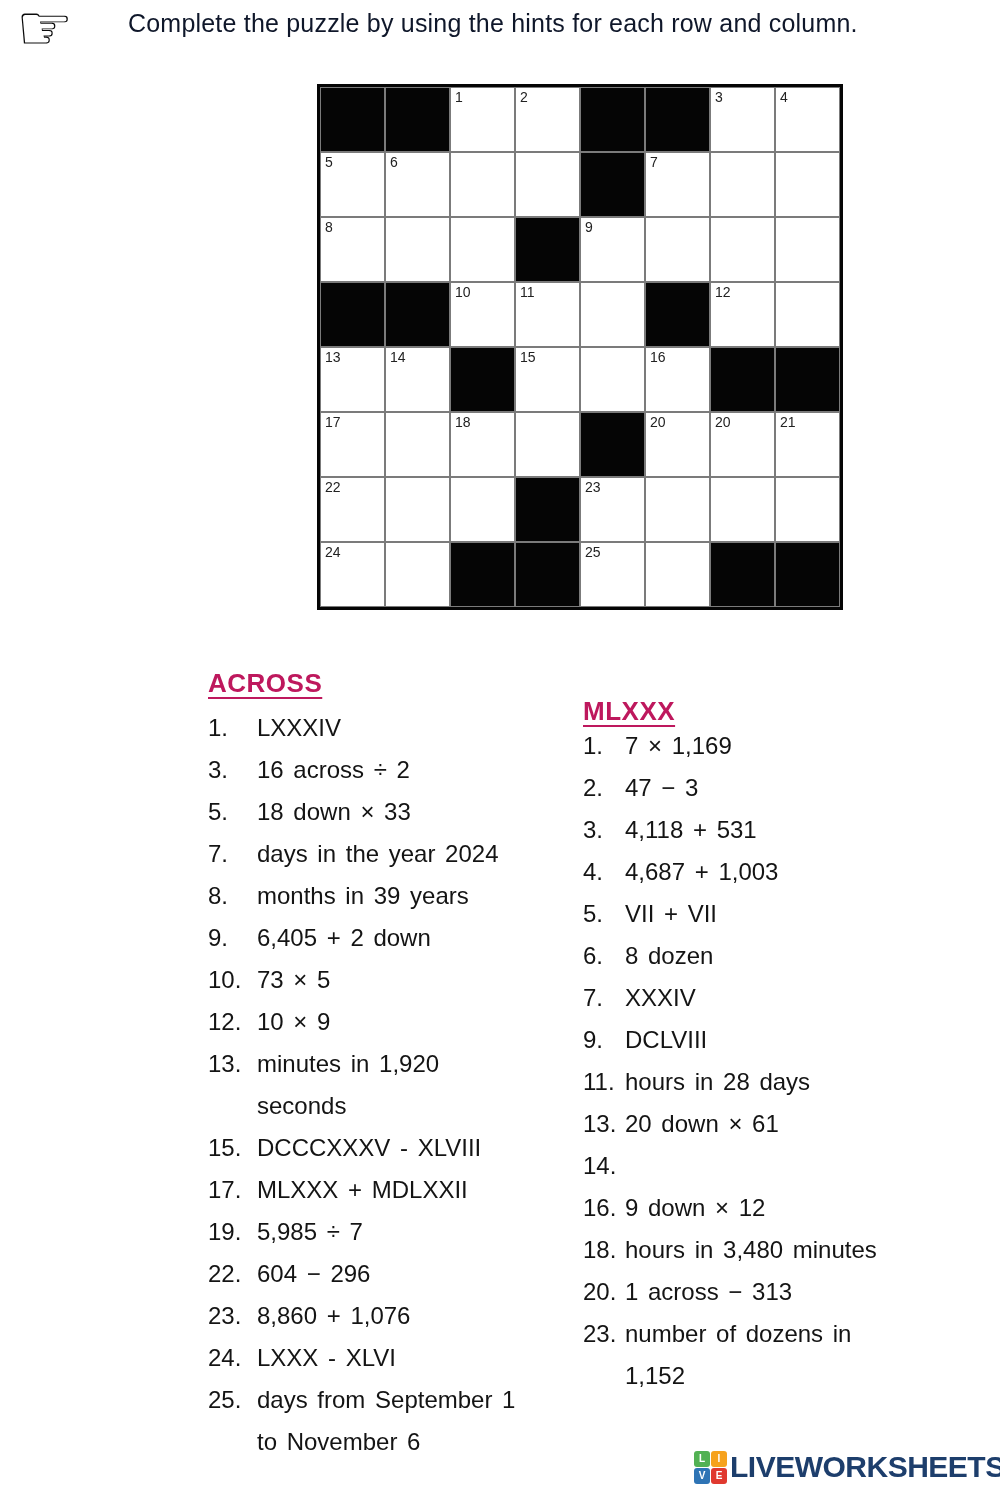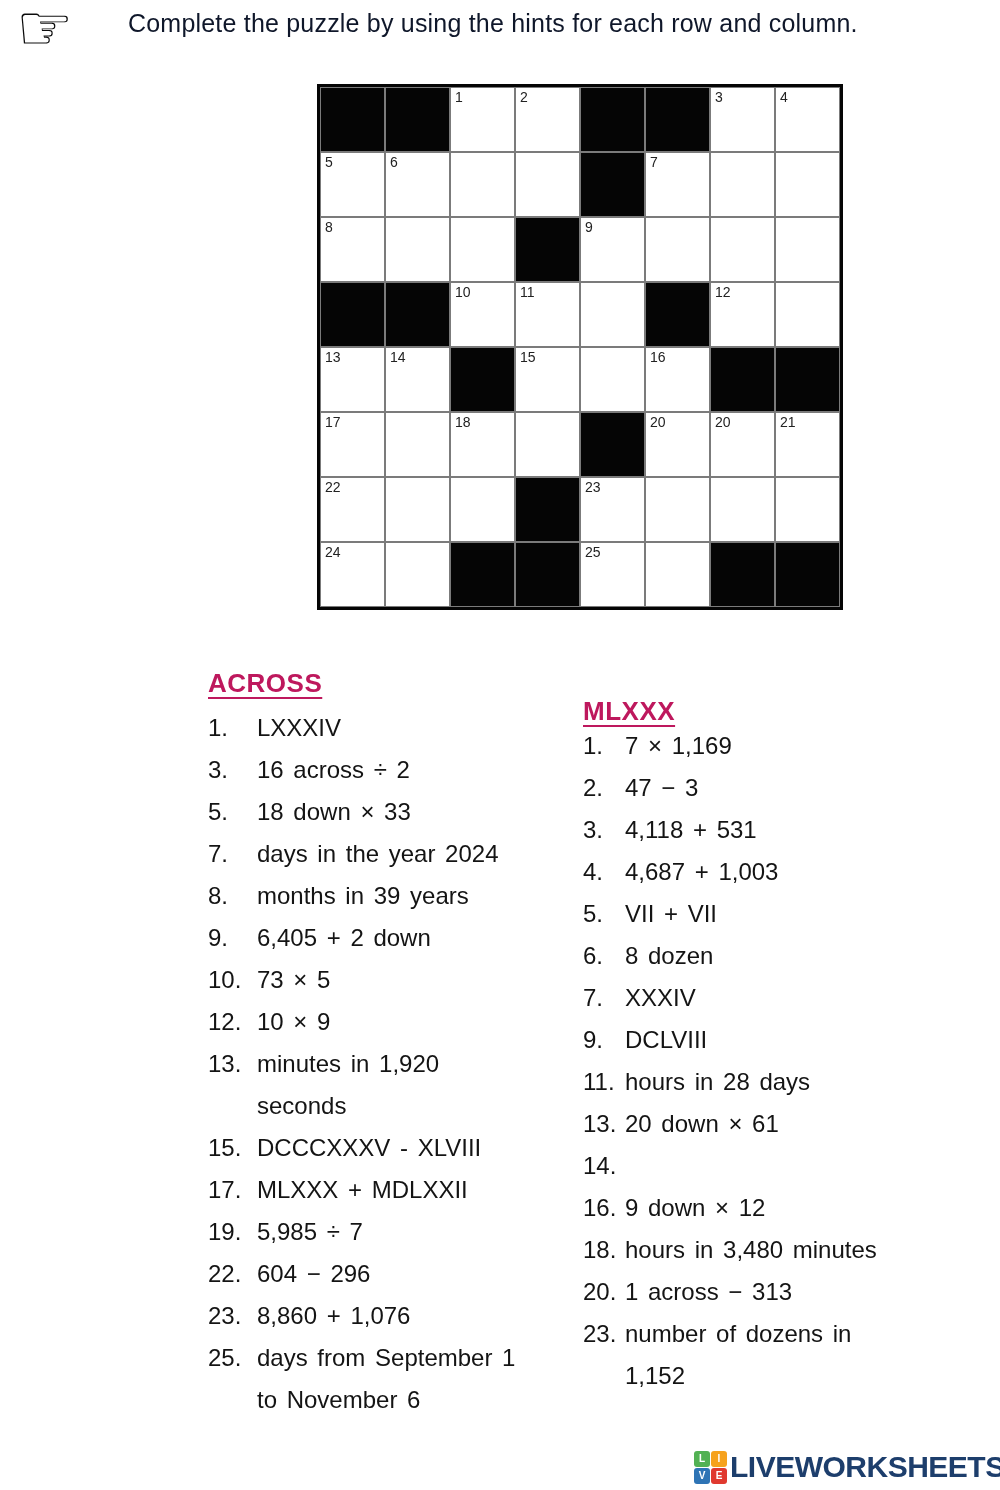--- a/index.html
+++ b/index.html
@@ -180,20 +180,21 @@
     <div class="clue-line"><span class="clue-num">9.</span><span class="clue-text">6,405 + 2 down</span></div>
     <div class="clue-line"><span class="clue-num">10.</span><span class="clue-text">73 × 5</span></div>
     <div class="clue-line"><span class="clue-num">12.</span><span class="clue-text">10 × 9</span></div>
     <div class="clue-line"><span class="clue-num">13.</span><span class="clue-text">minutes in 1,920</span></div>
     <div class="clue-line"><span class="clue-num"></span><span class="clue-text">seconds</span></div>
     <div class="clue-line"><span class="clue-num">15.</span><span class="clue-text">DCCCXXXV - XLVIII</span></div>
     <div class="clue-line"><span class="clue-num">17.</span><span class="clue-text">MLXXX + MDLXXII</span></div>
     <div class="clue-line"><span class="clue-num">19.</span><span class="clue-text">5,985 ÷ 7</span></div>
     <div class="clue-line"><span class="clue-num">22.</span><span class="clue-text">604 − 296</span></div>
     <div class="clue-line"><span class="clue-num">23.</span><span class="clue-text">8,860 + 1,076</span></div>
+    <div class="clue-line"><span class="clue-num">24.</span><span class="clue-text">LXXX - XLVI</span></div>
     <div class="clue-line"><span class="clue-num">25.</span><span class="clue-text">days from September 1</span></div>
     <div class="clue-line"><span class="clue-num"></span><span class="clue-text">to November 6</span></div>
   </div>
 
 <div class="sec-title down-title">MLXXX</div>
 <div class="clues down-clues">
     <div class="clue-line"><span class="clue-num">1.</span><span class="clue-text">7 × 1,169</span></div>
     <div class="clue-line"><span class="clue-num">2.</span><span class="clue-text">47 − 3</span></div>
     <div class="clue-line"><span class="clue-num">3.</span><span class="clue-text">4,118 + 531</span></div>
     <div class="clue-line"><span class="clue-num">4.</span><span class="clue-text">4,687 + 1,003</span></div>

